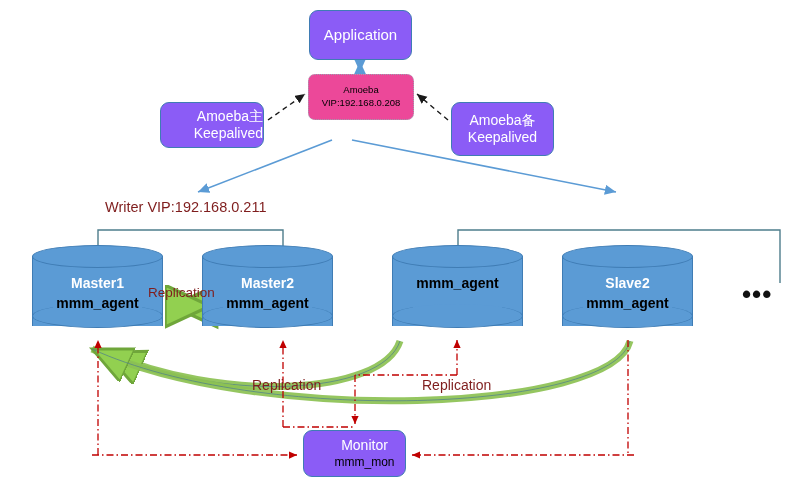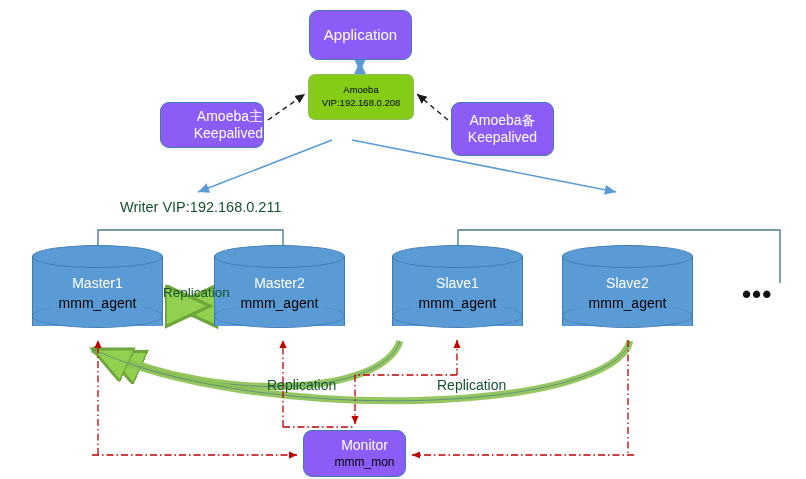--- a/index.html
+++ b/index.html
@@ -66,37 +66,38 @@
   }
   #monitor-box .l1 { font-size: 14px; }
   #monitor-box .l2 { font-size: 12px; }
 
   
   #amoeba-box {
     position: absolute;
     left: 308px; top: 74px;
     width: 106px; height: 46px;
     box-sizing: border-box;
-    background: #84cc16;
+    background: #ec4899;
     border: 1px dotted #9aa7b4;
     border-radius: 7px;
     display: flex;
     flex-direction: column;
     align-items: center;
     justify-content: center;
     color: #000000;
     font-size: 9.5px;
     line-height: 1.35;
   }
 
   
   .cyl {
     position: absolute;
     width: 114px;
     height: 92px;
+    font-weight: bold;
   }
   .cyl .body {
     position: absolute;
     left: 0; top: 11px;
     width: 131px;
     height: 70px;
     box-sizing: border-box;
     background: #5B9BD5;
     border-left: 1px solid #3F7CB4;
     border-right: 1px solid #3F7CB4;
@@ -133,30 +134,29 @@
     color: #ffffff;
     font-size: 14px;
   }
   .cyl .labels .n2 {
     display: block;
     color: #000000;
     font-size: 14px;
   }
 
   #cyl-master1 { left: 32px;  top: 245px; }
-  #cyl-master2 { left: 214px; top: 245px; }
+  #cyl-master2 { left: 202px; top: 245px; }
   #cyl-slave1  { left: 392px; top: 245px; }
   #cyl-slave2  { left: 562px; top: 245px; }
 
   
   .txt {
     position: absolute;
-    color: #14532d;
+    color: #7f1d1d;
     white-space: nowrap;
-    margin-left: 15px;
   }
   #writer-vip { left: 105px; top: 199px; font-size: 14.5px; }
   #reader-vip { left: 478px; top: 199px; font-size: 14.5px; }
   #repl-mid   { left: 148px; top: 285px; font-size: 13.5px; }
   #repl-l     { left: 252px; top: 377px; font-size: 14px; }
   #repl-r     { left: 422px; top: 377px; font-size: 14px; }
 
   #ellipsis {
     position: absolute;
     left: 742px; top: 281px;
@@ -293,21 +293,20 @@
       <span class="n1">Master2</span>
       <span class="n2">mmm_agent</span>
     </div>
   </div>
 
   <div class="cyl" id="cyl-slave1">
     <div class="body"></div>
     <div class="bottom"></div>
     <div class="top"></div>
     <div class="labels">
-      <span class="n1">Slave1</span>
       <span class="n2">mmm_agent</span>
     </div>
   </div>
 
   <div class="cyl" id="cyl-slave2">
     <div class="body"></div>
     <div class="bottom"></div>
     <div class="top"></div>
     <div class="labels">
       <span class="n1">Slave2</span>

